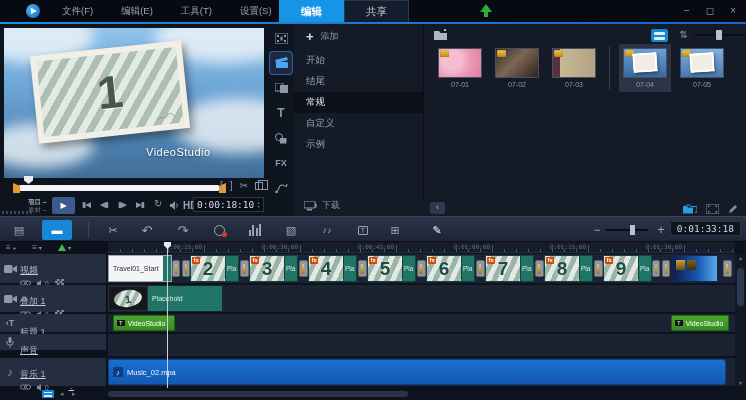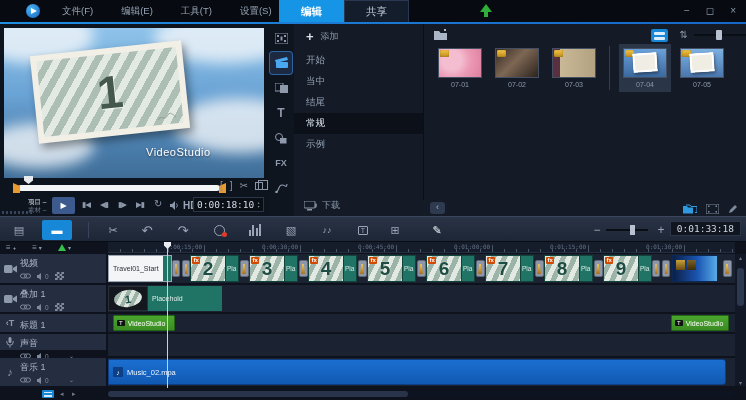--- a/index.html
+++ b/index.html
@@ -141,21 +141,21 @@
   .tmi { font-size:8px; color:#8e9aac; display:flex; align-items:center; gap:2px; }
   .tri-green { width:0; height:0; border-left:4px solid transparent; border-right:4px solid transparent;
           border-bottom:7px solid #35c04a; }
   .ruler { position:absolute; left:108px; right:11px; top:0; height:11px; background:#151c2a;
           border-bottom:1px solid #262f42; }
   .tick { position:absolute; bottom:0; width:1px; background:#4a5567; }
   .tick-label { position:absolute; top:1px; font-size:6px; color:#66738a; white-space:nowrap; }
 
   .trow { position:absolute; left:0; width:106px; background:#242e40; display:flex; }
   .trow .ticon { width:20px; display:flex; align-items:center; justify-content:center; }
-  .trow .tbody { flex:1; padding-top:3px; }
+  .trow .tbody { flex:1; padding-top:10px;text-decoration:underline; }
   .tlabel { font-size:9px; color:#aab6c8; }
   .tsub { display:flex; align-items:center; gap:6px; margin-top:2px; font-size:6.5px; color:#7e8a9c; }
   .checker { width:9px; height:8px;
           background:repeating-conic-gradient(#7e8a9c 0 25%,transparent 0 50%) 0 0/4.5px 4px; }
   .lane { position:absolute; left:108px; right:11px; background:#1b2333; }
   .clip { position:absolute; top:1px; bottom:1px; }
   .c-white { background:#f3f5f7; color:#2a2f38; font-size:7px; display:flex; align-items:center;
           padding-left:4px; border:1px solid #9aa5b2; }
   .c-white .tealend { position:absolute; right:0; top:0; bottom:0; width:8px; background:#1f7466; }
   .stripe { background:repeating-linear-gradient(115deg,#e2e8e2 0 5px,#9cb3a7 5px 10px);
@@ -330,23 +330,23 @@
   </div>
 
   <div class="library">
     <div class="cats">
       <div class="add-row">
         <span class="add-plus">+</span>
         <span class="add-label">添加</span>
       </div>
       <div id="cat-list">
           <div class="cat-item">开始</div>
-          <div class="cat-item">当中</div>
           <div class="cat-item">结尾</div>
           <div class="cat-item selected">常规</div>
+          <div class="cat-item">自定义</div>
           <div class="cat-item">示例</div>
         </div>
     </div>
     <div class="dl-row">
       <svg width="13" height="10" viewBox="0 0 13 10">
         <rect x="0" y="0" width="11" height="7" rx="1" fill="none" stroke="#8d99ab"></rect>
         <path d="M11 4 l2.5 0 M12 2.5 v4 l-1.5 -1.2" stroke="#8d99ab" fill="none"></path>
         <rect x="3" y="8" width="5" height="1.5" fill="#8d99ab"></rect>
       </svg>
       <span>下载</span>

